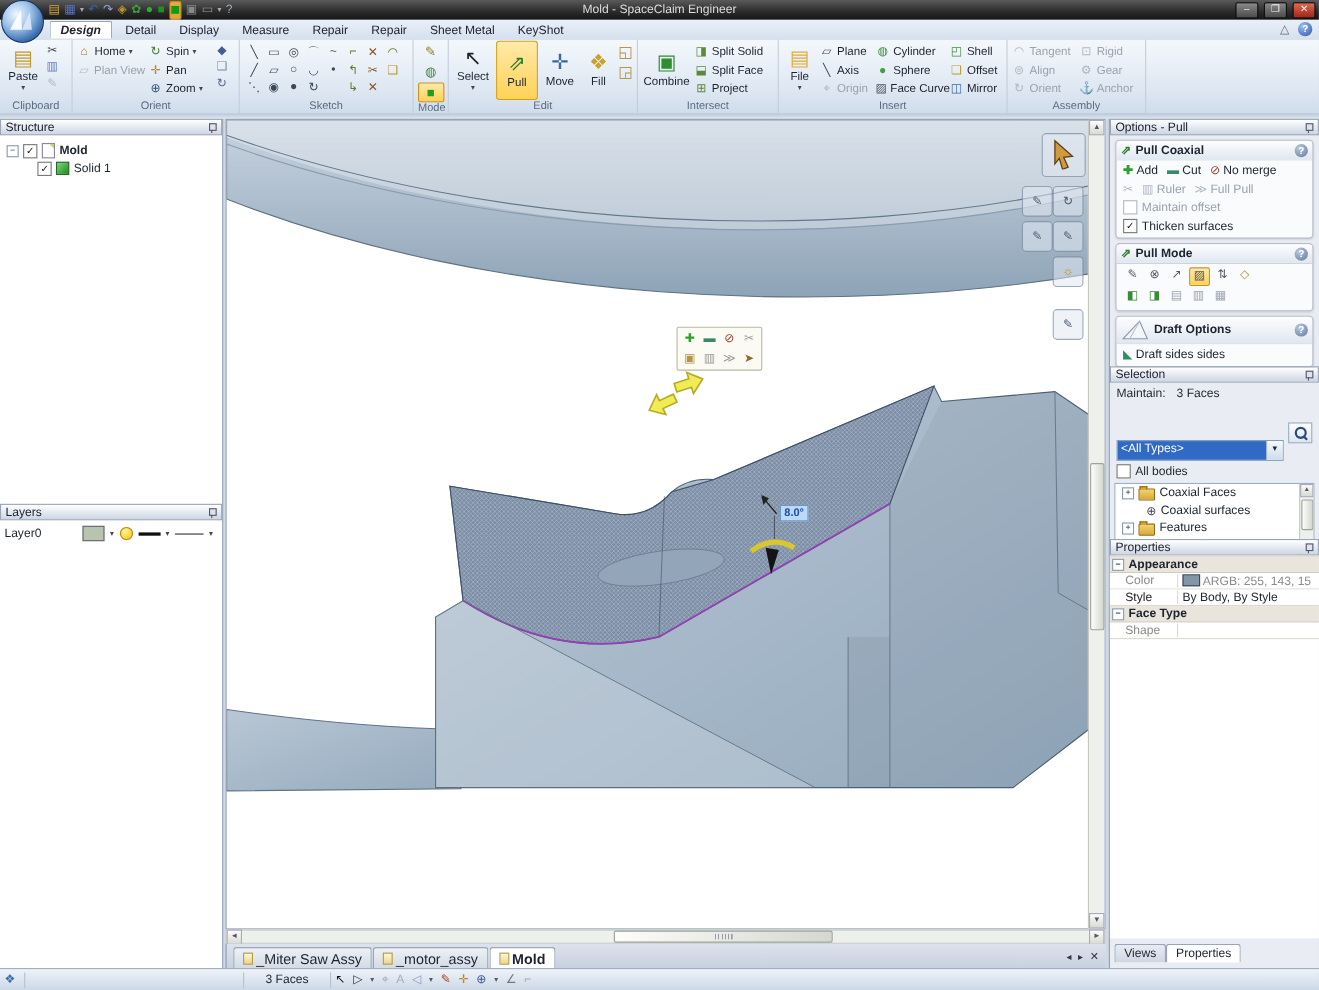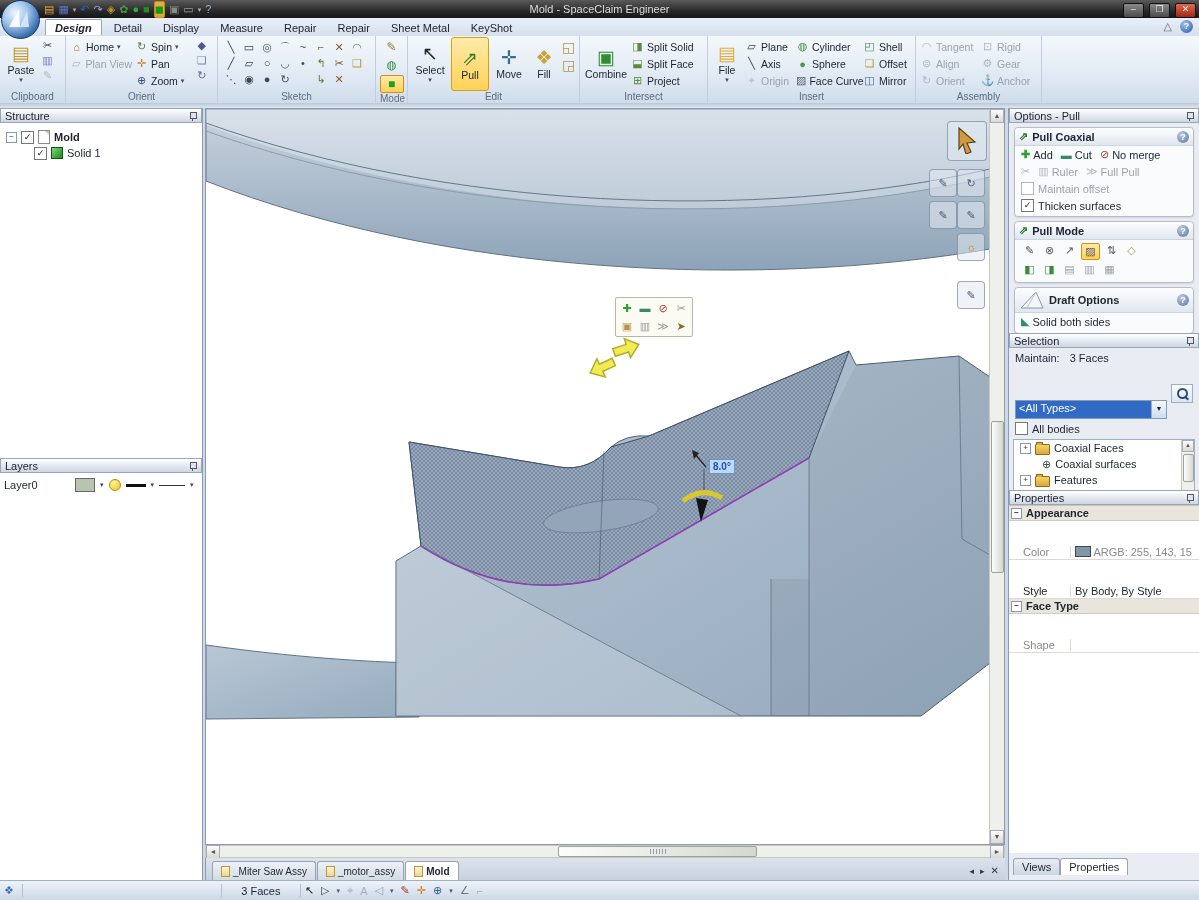--- a/index.html
+++ b/index.html
@@ -69,21 +69,21 @@
   .pmcell.active{background:linear-gradient(#ffe9a8,#ffd257);border:1px solid #d09020;}
   .combo{display:flex;border:1px solid #7f9db9;background:#fff;height:17px;align-items:stretch;margin-top:33px;}
   .combo .val{flex:1;background:#316ac5;color:#fff;padding:1px 3px;}
   .combo .cdd{width:14px;background:linear-gradient(#f4f8fc,#cfdcec);border-left:1px solid #9ab0c4;font-size:7px;text-align:center;line-height:16px;}
   .mag{position:relative;width:7px;height:7px;border:2px solid #2a4a7a;border-radius:50%;display:inline-block;}
   .mag::after{content:"";position:absolute;width:5px;height:2px;background:#2a4a7a;transform:rotate(45deg);left:5px;top:7px;}
   .folder{width:13px;height:9px;background:linear-gradient(#f4d36a,#d9a93c);border:1px solid #97690f;border-radius:1px;position:relative;margin-top:3px;}
   .folder::before{content:"";position:absolute;top:-3px;left:0;width:5px;height:2px;background:#d9a93c;border:1px solid #97690f;border-bottom:none;}
   .seltab{display:inline-block;padding:1px 7px;border:1px solid #98a6b8;border-top:none;background:linear-gradient(#e8edf4,#ccd6e2);border-radius:0 0 3px 3px;}
   .seltab.active{background:#fff;font-weight:bold;}
-  .prow{display:flex;height:14px;border-bottom:1px solid #dedacf;align-items:center;background:#fff;margin-top:24px;}
+  .prow{display:flex;height:14px;border-bottom:1px solid #dedacf;align-items:center;background:#fff;}
   .prow .k{width:62px;padding-left:14px;border-right:1px solid #dedacf;color:#8a8a8a;box-sizing:border-box;}
   .prow .v{flex:1;padding-left:4px;white-space:nowrap;overflow:hidden;}
   .pgroup{display:flex;height:14px;align-items:center;background:#e9e5dc;border-bottom:1px solid #d0ccc2;font-weight:bold;gap:4px;padding-left:2px;}
   .btab{display:inline-block;padding:2px 8px;border:1px solid #98a6b8;border-bottom:none;background:linear-gradient(#e8edf4,#ccd6e2);border-radius:3px 3px 0 0;}
   .btab.active{background:#fff;}
   
   #viewport{left:205px;top:108px;width:800px;height:737px;background:#fff;border:1px solid #8a9ab0;box-sizing:border-box;}
   #vscroll{position:absolute;right:0;top:0;width:14px;height:735px;background:#eef0ec;border-left:1px solid #c6c8c2;}
   .sbtn{width:12px;height:12px;background:linear-gradient(#fcfcfa,#d8dad4);border:1px solid #aab;font-size:7px;text-align:center;line-height:11px;color:#556;}
   .sthumb{background:linear-gradient(90deg,#fdfdfb,#d4d8d0);border:1px solid #9aa49a;border-radius:2px;}
@@ -91,21 +91,21 @@
   #minitoolbar{left:409px;top:188px;width:76px;height:38px;background:#fbfbf4;border:1px solid #b8b8a6;border-radius:2px;
     display:grid;grid-template-columns:repeat(4,18px);grid-auto-rows:18px;justify-content:center;align-content:center;}
   #minitoolbar span{text-align:center;font-size:11px;line-height:18px;}
   #dimlabel{left:503px;top:350px;background:#bcd9f6;border:1px solid #6a96c8;color:#1f4fbe;font-weight:bold;
     font-size:10px;padding:0 3px;line-height:13px;}
   .vbtn{background:rgba(225,233,242,.55);border:1px solid rgba(90,110,135,.55);border-radius:4px;text-align:center;color:#4a5a70;}
   
   #doctabs{left:205px;top:858px;width:800px;height:22px;background:linear-gradient(#dde3ec,#c7d1df);border-left:1px solid #8a9ab0;
     display:flex;align-items:flex-end;gap:1px;padding-left:6px;box-sizing:border-box;}
   .dtab{display:flex;align-items:center;gap:3px;padding:2px 8px;border:1px solid #98a4b4;border-bottom:none;
-    border-radius:3px 3px 0 0;background:linear-gradient(#eef1f6,#d4dbe5);font-size:10px;height:14px;justify-content:center;}
+    border-radius:3px 3px 0 0;background:linear-gradient(#eef1f6,#d4dbe5);font-size:13px;height:14px;justify-content:center;}
   .dtab.active{background:#fff;font-weight:bold;}
   .dtico{width:7px;height:9px;background:linear-gradient(#fdf6d8,#ecd788);border:1px solid #b89840;}
   #statusbar{left:0;top:880px;width:1199px;height:20px;background:linear-gradient(#eff3f9,#ccd8e6);border-top:1px solid #9fb0c4;
     display:flex;align-items:center;box-sizing:border-box;}
   .sdiv{width:1px;height:14px;background:#b4c0d0;margin:0 4px;}
   #statusicons{display:flex;gap:7px;align-items:center;}
   b{font-weight:bold;}
 </style>
 </head>
 <body>
@@ -619,21 +619,21 @@
       <svg width="26" height="20">
         <polygon points="2,18 24,18 17,2" fill="#f4f7fa" stroke="#8a98a8"></polygon>
         <line x1="8" y1="18" x2="17" y2="2" stroke="#b8c2ce"></line>
       </svg>
       <span>Draft Options</span>
       <span class="ghelp">?</span>
     </div>
     <div class="optrow" style="padding-bottom:5px">
       <span class="opti">
         <span style="color:#2f8f5f">◣</span>
-        <span>Solid both sides</span>
+        <span>Draft sides sides</span>
       </span>
     </div>
   </div>
 
   <div class="phead" style="position:absolute;top:225px;width:100%">
     <span>Selection</span>
     <span class="pin"></span>
   </div>
   <div class="abs" style="left:0;top:240px;width:100%;background:#e9edf3">
     <div style="display:flex;gap:10px;padding:4px 6px 2px">

